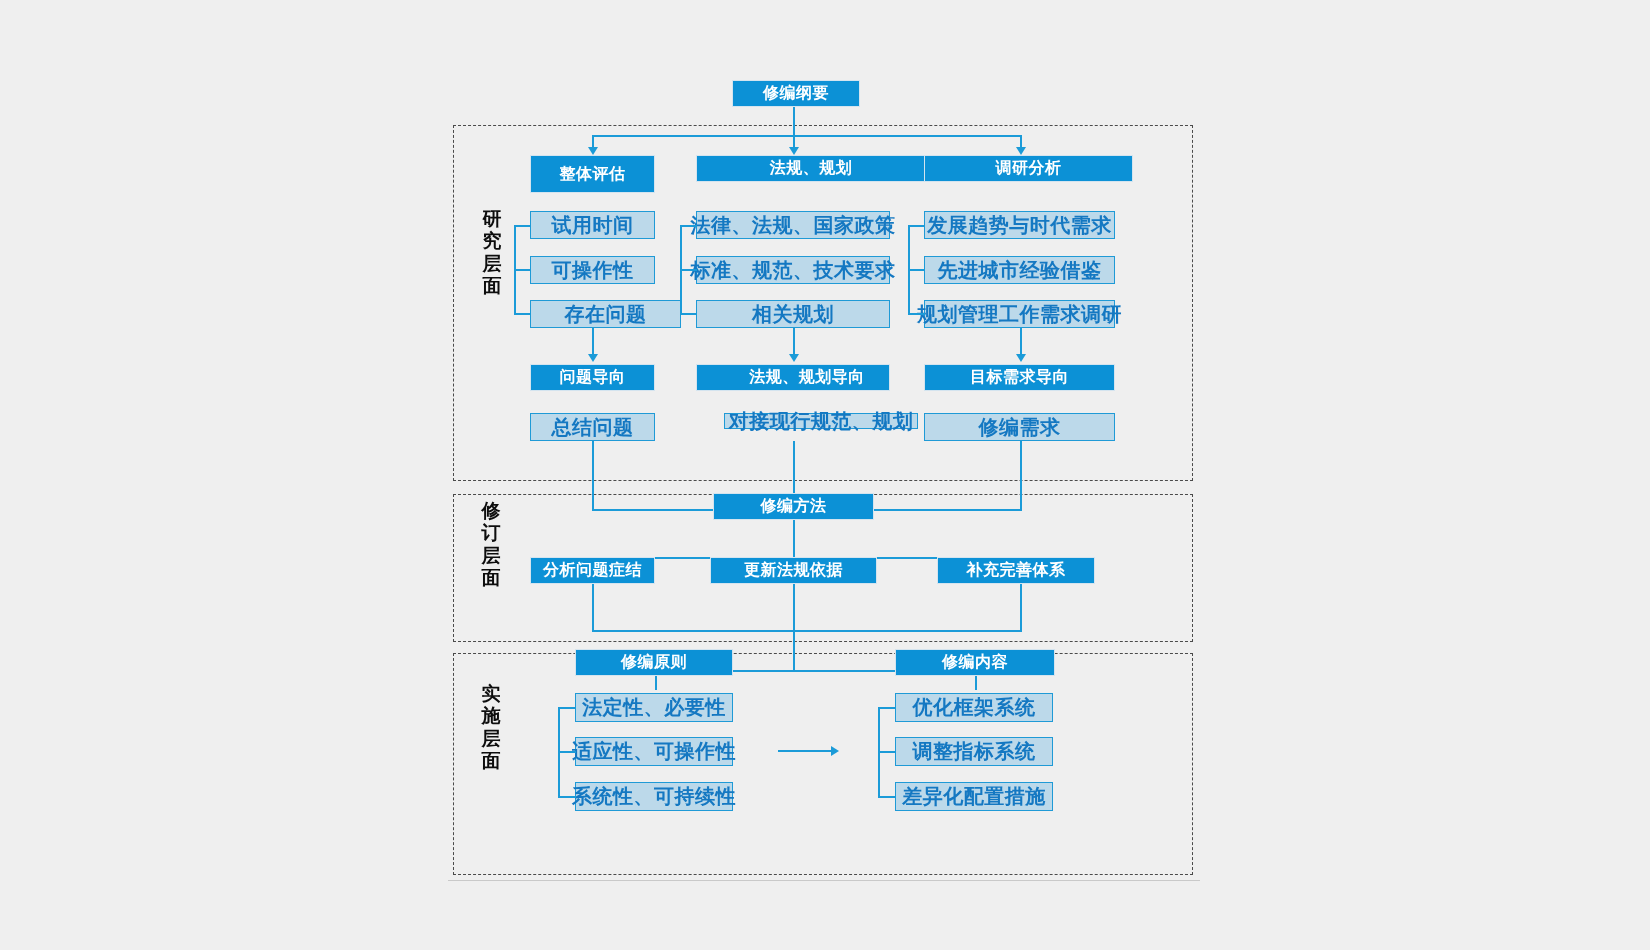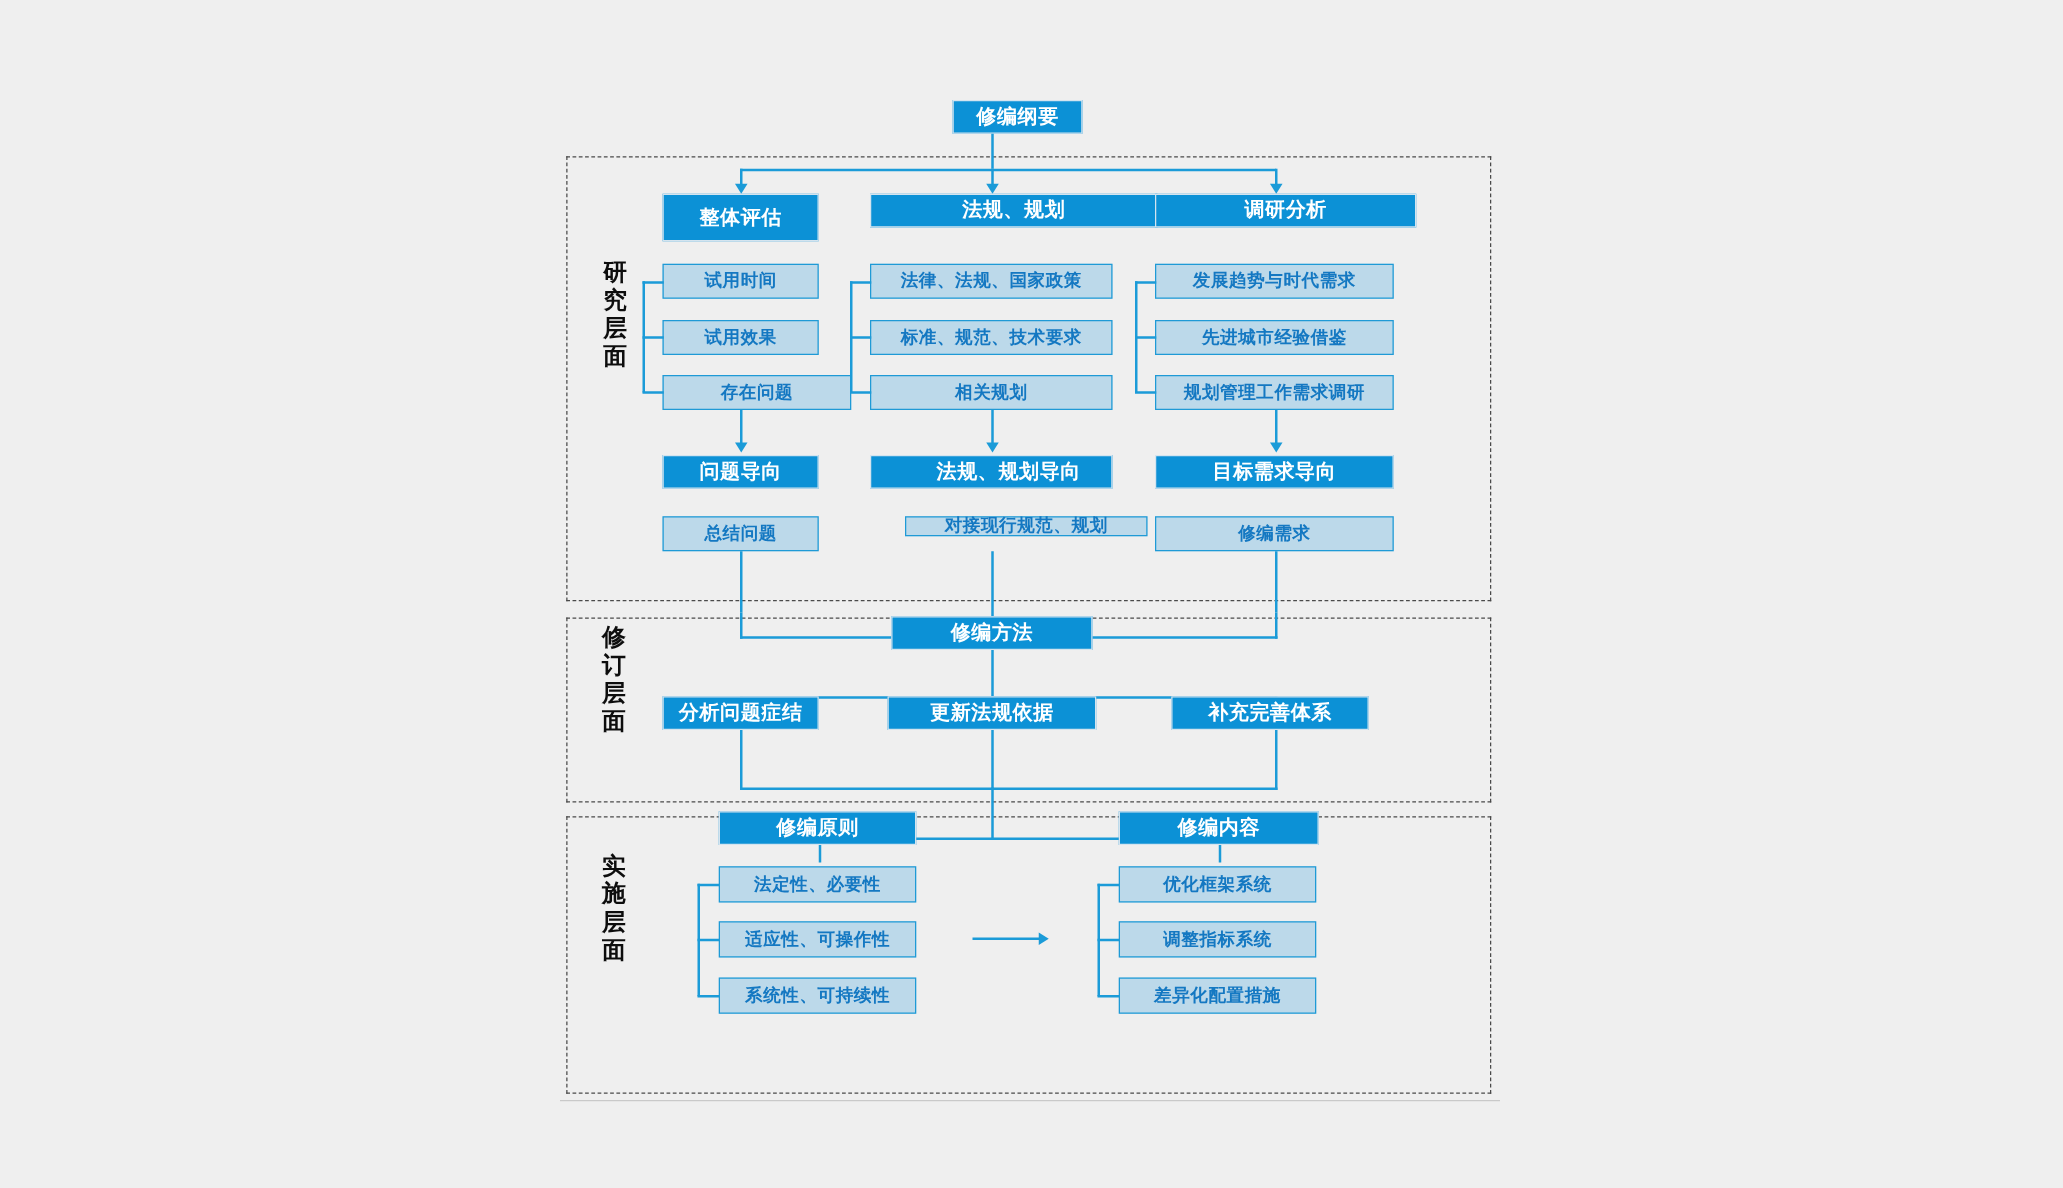--- a/index.html
+++ b/index.html
@@ -55,21 +55,21 @@
   .node.dark {
     background: #0c91d6;
     border: 1px solid #d4e4ef;
     color: #ffffff;
     font-size: 16px;
   }
   .node.light {
     background: #bcd9ea;
     border: 1px solid #1f9ad6;
     color: #1478c2;
-    font-size: 14px;
+    font-size: 20px;
   }
 
   
   .ln {
     position: absolute;
     background: #1b9bd8;
   }
   .ln.h { height: 2px; }
   .ln.v { width: 2px; }
 
@@ -119,39 +119,39 @@
     <span>面</span>
   </div>
 
   <div class="layer-label" style="left:480px; top:683px;">
     <span>实</span>
     <span>施</span>
     <span>层</span>
     <span>面</span>
   </div>
 
-  <div class="node dark" style="left:762px; top:80px; width:104px; height:27px;">修编纲要</div>
+  <div class="node dark" style="left:732px; top:80px; width:128px; height:27px;">修编纲要</div>
 
   <div class="ln v" style="left:793px; top:107px; height:28px;"></div>
 
   <div class="ln h" style="left:592px; top:135px; width:429px;"></div>
 
   <div class="ln v" style="left:592px; top:135px; height:14px;"></div>
   <div class="arrow-down" style="left:588px; top:147px;"></div>
   <div class="ln v" style="left:793px; top:135px; height:14px;"></div>
   <div class="arrow-down" style="left:789px; top:147px;"></div>
   <div class="ln v" style="left:1020px; top:135px; height:14px;"></div>
   <div class="arrow-down" style="left:1016px; top:147px;"></div>
 
   <div class="node dark" style="left:530px; top:155px; width:125px; height:38px;">整体评估</div>
   <div class="node dark" style="left:696px; top:155px; width:230px; height:27px;">法规、规划</div>
   <div class="node dark" style="left:924px; top:155px; width:209px; height:27px;">调研分析</div>
 
   <div class="node light" style="left:530px; top:211px; width:125px; height:28px;">试用时间</div>
-  <div class="node light" style="left:530px; top:256px; width:125px; height:28px;">试用效果</div>
+  <div class="node light" style="left:530px; top:256px; width:125px; height:28px;">可操作性</div>
   <div class="node light" style="left:530px; top:300px; width:151px; height:28px;">存在问题</div>
   <div class="ln v" style="left:514px; top:225px; height:89px;"></div>
   <div class="ln h" style="left:514px; top:225px; width:17px;"></div>
   <div class="ln h" style="left:514px; top:269px; width:17px;"></div>
   <div class="ln h" style="left:514px; top:313px; width:17px;"></div>
 
   <div class="node light" style="left:696px; top:211px; width:194px; height:28px;">法律、法规、国家政策</div>
   <div class="node light" style="left:696px; top:256px; width:194px; height:28px;">标准、规范、技术要求</div>
   <div class="node light" style="left:696px; top:300px; width:194px; height:28px;">相关规划</div>
   <div class="ln v" style="left:680px; top:225px; height:89px;"></div>

